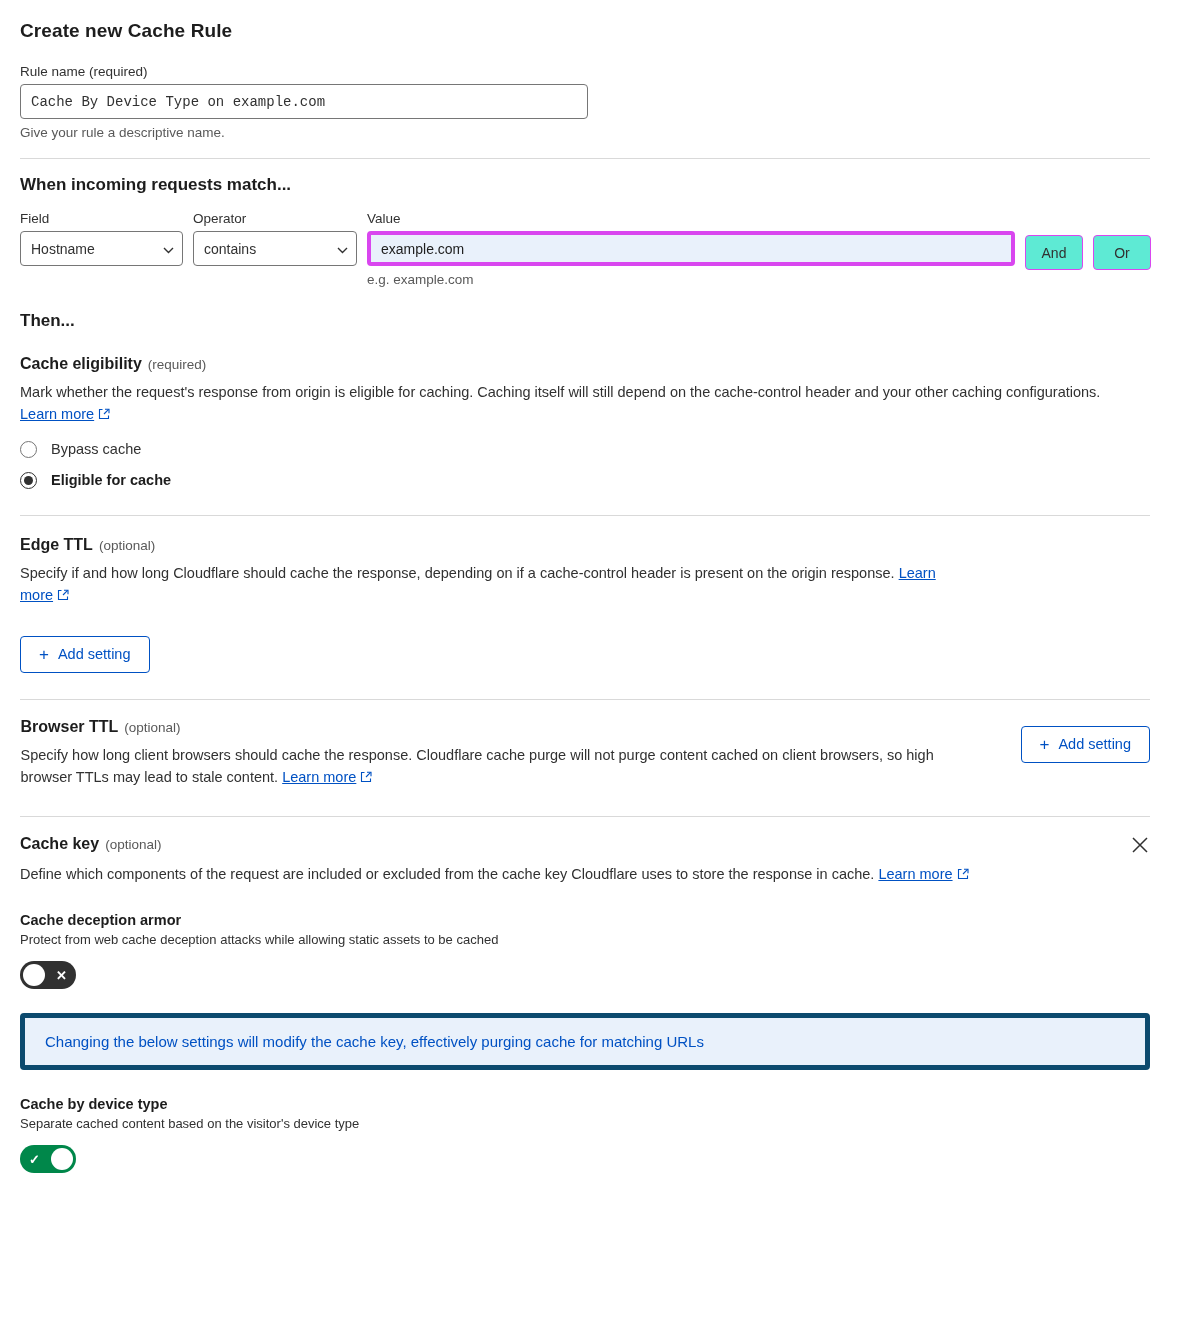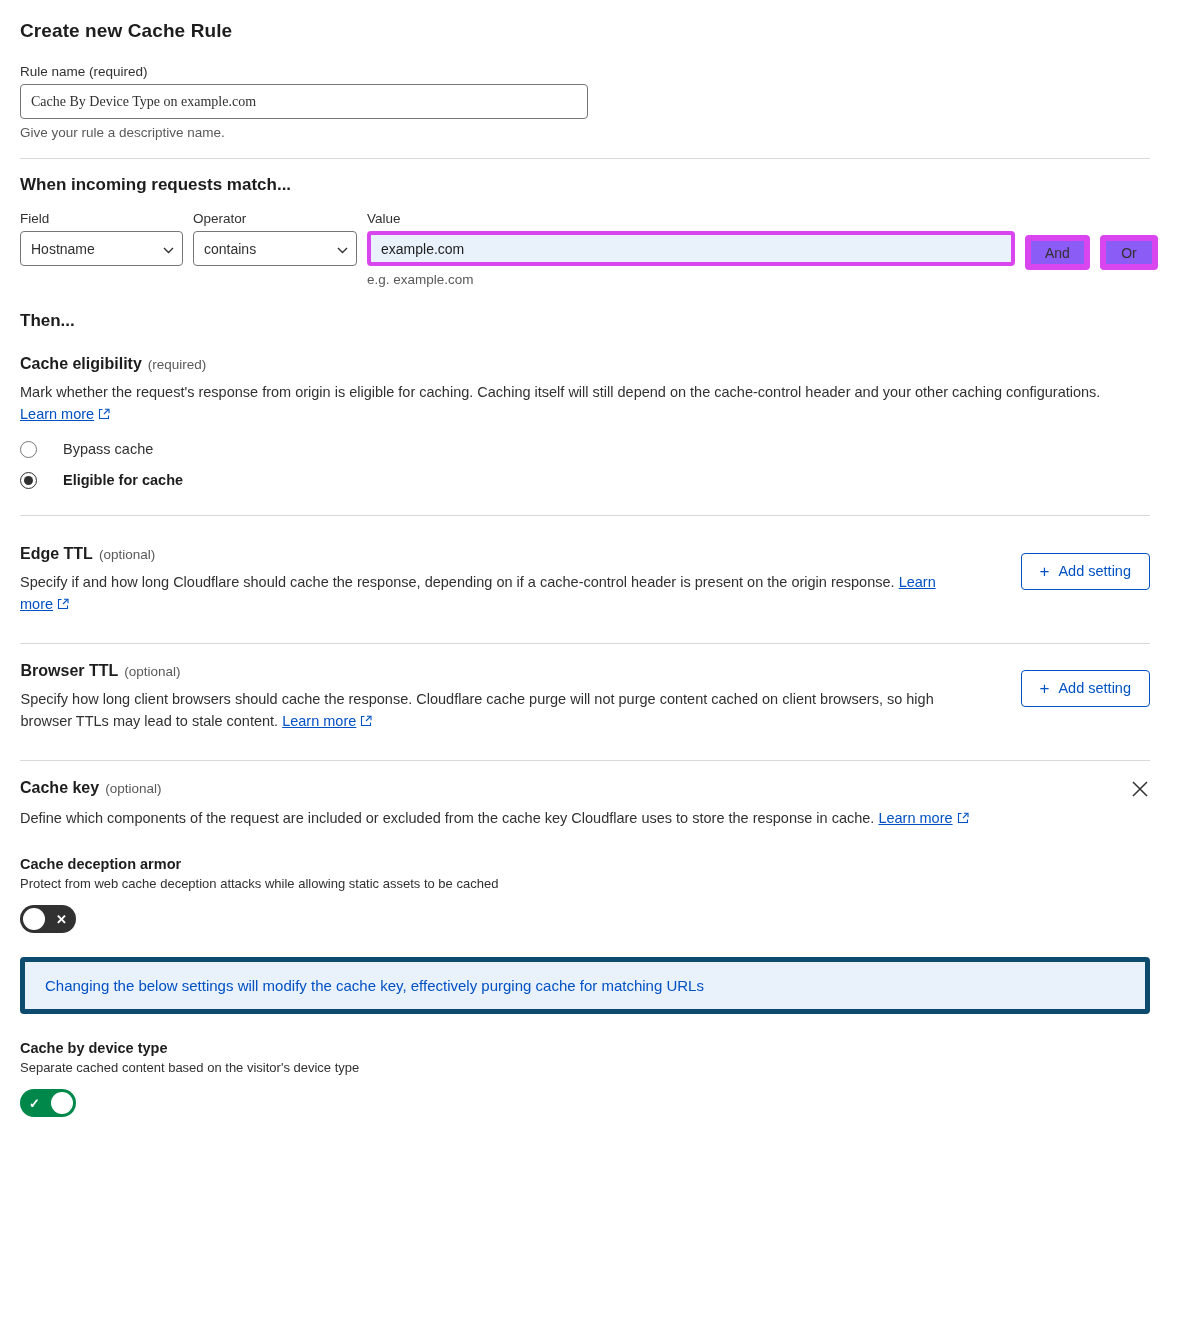--- a/index.html
+++ b/index.html
@@ -98,21 +98,21 @@
     border: none;
     margin: 18px 0 0 0;
   }
 
   
   input.text-input {
     width: 568px;
     height: 35px;
     padding: 6px 10px;
     font-size: 14px;
-    font-family: Liberation Serif, serif;
+    font-family: Liberation Mono, monospace;
     color: #313131;
     border: 1px solid #767676;
     border-radius: 4px;
     background: #fff;
     outline: none;
   }
   .select-wrap {
     position: relative;
     display: inline-block;
   }
@@ -148,22 +148,22 @@
     background: #e9f1fb;
     outline: none;
   }
   .btn-grey {
     height: 35px;
     min-width: 58px;
     padding: 0 14px;
     font-size: 14px;
     font-family: "Liberation Sans", sans-serif;
     color: #313131;
-    background: #8b5cf6;
-    border: 6px solid #d946ef;
+    background: #5eead4;
+    border: 1px solid #d946ef;
     border-radius: 4px;
     cursor: pointer;
   }
   .row-flex {
     display: flex;
     align-items: flex-start;
     gap: 10px;
   }
 
   
@@ -180,21 +180,21 @@
     font-family: "Liberation Mono", monospace;
     font-size: 15px;
     color: #1d1d1d;
     letter-spacing: 0.2px;
   }
 
   
   .radio-row {
     display: flex;
     align-items: center;
-    gap: 26px;
+    gap: 14px;
     margin-top: 14px;
     cursor: pointer;
   }
   .radio {
     width: 17px;
     height: 17px;
     border-radius: 50%;
     border: 1px solid #767676;
     background: #fff;
     display: inline-block;
@@ -374,21 +374,21 @@
         <span class="radio-label">Bypass cache</span>
       </div>
       <div class="radio-row">
         <span class="radio checked"></span>
         <span class="radio-label sel">Eligible for cache</span>
       </div>
     </div>
 
     <hr class="divider" style="margin-top:26px;">
 
-    <div style="margin-top:29px;" class="block-row">
+    <div style="margin-top:20px;flex-direction:column;" class="block-row">
       <div class="block-left">
         <span class="sub-head">Edge TTL</span><span class="optional">(optional)</span>
         <p class="desc" style="max-width:930px;"><span>Specify if and how long Cloudflare should cache the response, depending on if a cache-control header is present on the origin response.</span>
           <a class="link">Learn more</a><span class="ext-icon"><svg width="12" height="12" viewBox="0 0 12 12">
                 <path d="M4.5 1.5H1.5v9h9v-3" stroke="#0051c3" stroke-width="1.1" fill="none"></path>
                 <path d="M7 1.2h4v4" stroke="#0051c3" stroke-width="1.1" fill="none"></path>
                 <path d="M6 6l4.6-4.6" stroke="#0051c3" stroke-width="1.1" fill="none"></path>
               </svg></span>
         </p>
       </div>

